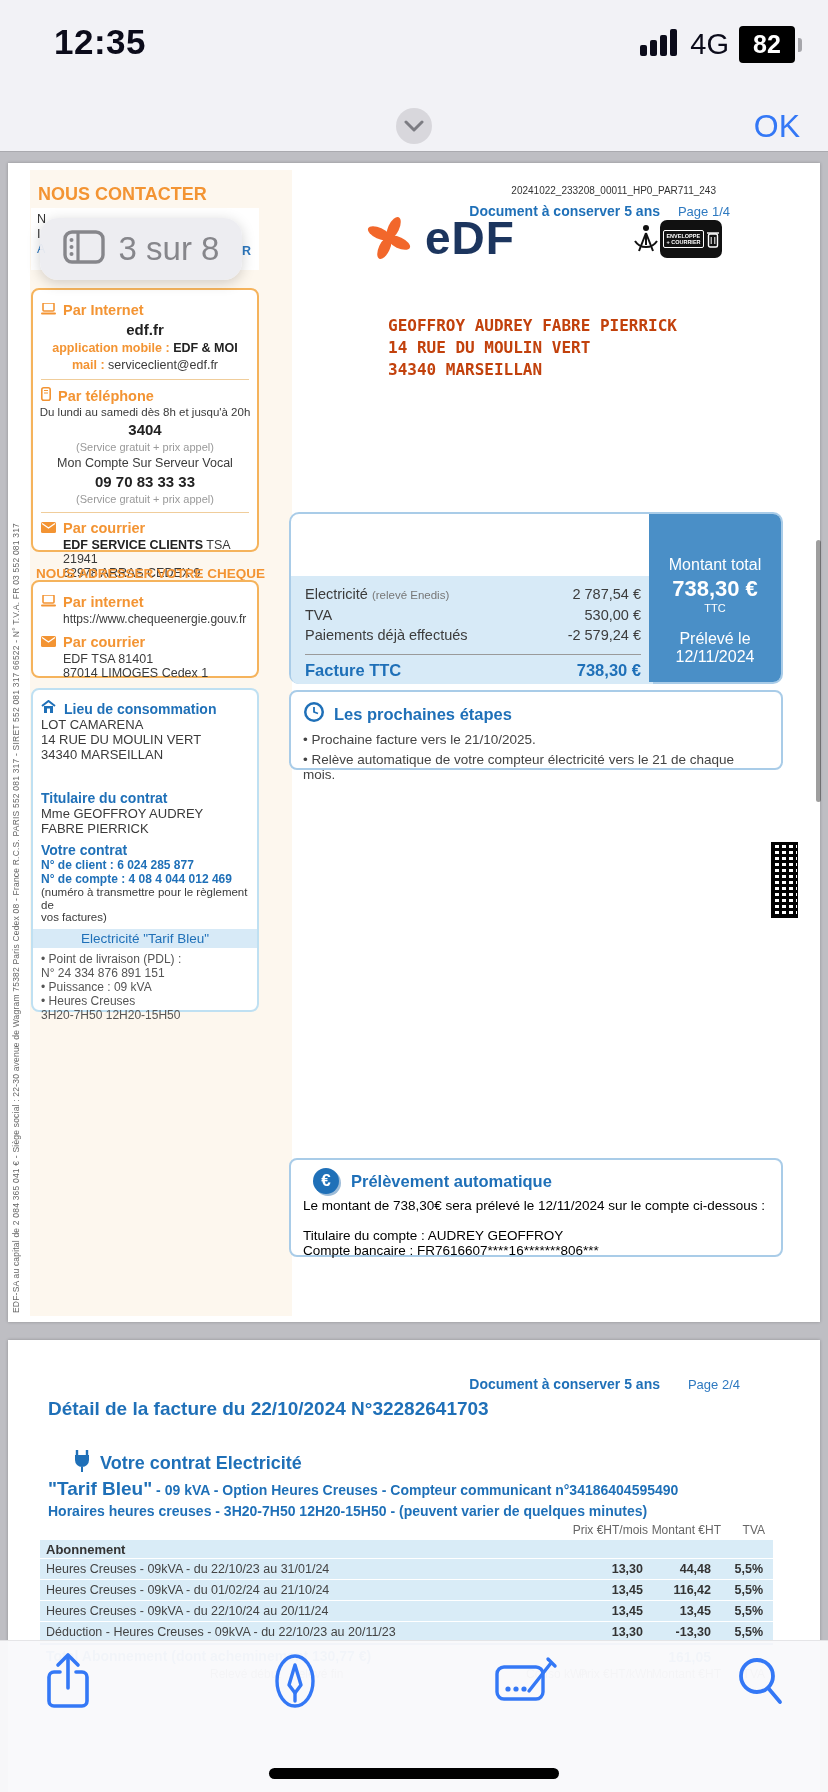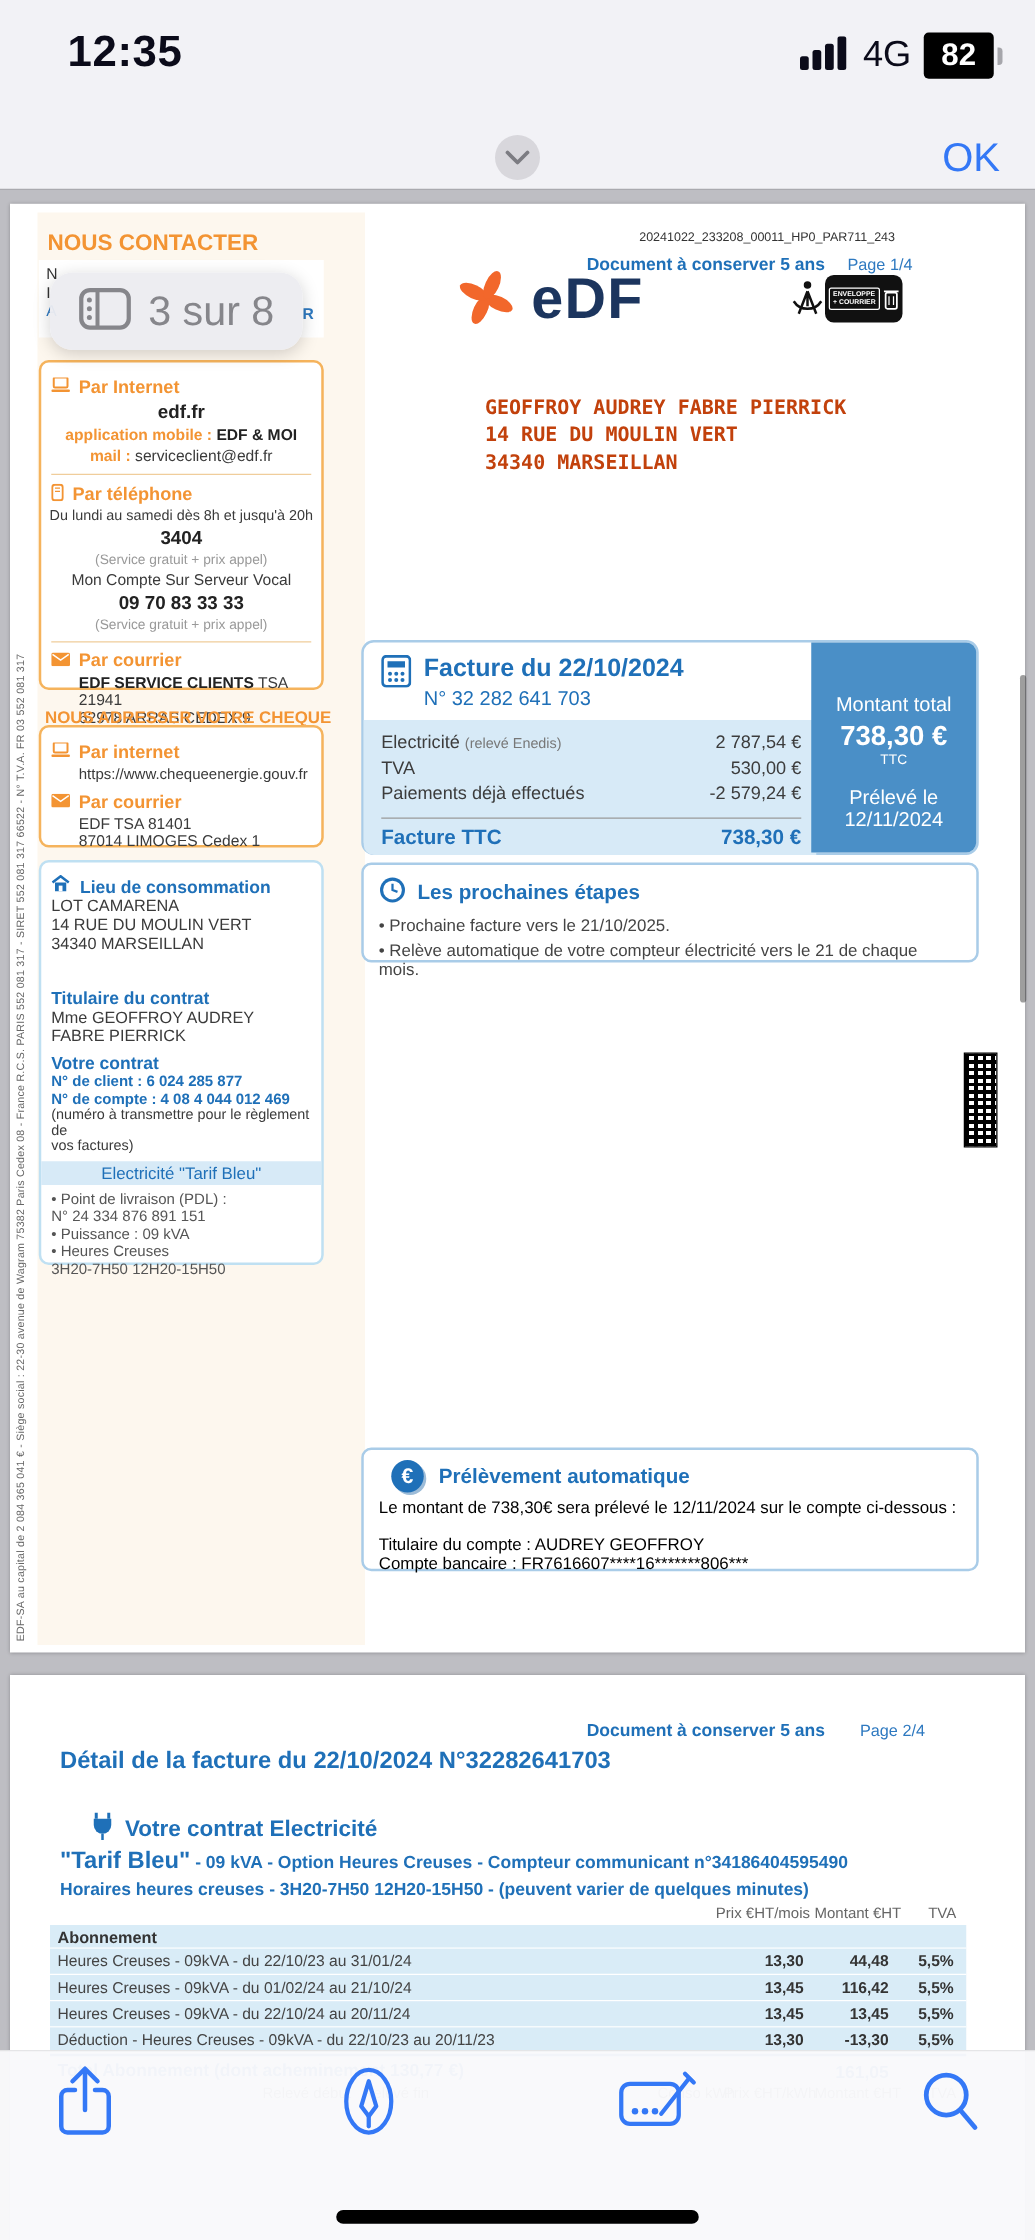--- a/index.html
+++ b/index.html
@@ -284,38 +284,20 @@
           </svg>
       </span>
 
       <div class="recipient">
         <div>GEOFFROY AUDREY FABRE PIERRICK</div>
         <div>14 RUE DU MOULIN VERT</div>
         <div>34340 MARSEILLAN</div>
       </div>
 
       <div class="invbox">
-        <div class="invhead">
-          <span><svg width="24" height="26" viewBox="0 0 24 26">
-                <rect x="1" y="1" width="22" height="24" rx="3" fill="none" stroke="#1F70B8" stroke-width="2.2"></rect>
-                <rect x="5" y="5" width="14" height="5" fill="#1F70B8"></rect>
-                <g fill="#1F70B8">
-                  <circle cx="7" cy="15" r="1.6"></circle>
-                  <circle cx="12" cy="15" r="1.6"></circle>
-                  <circle cx="17" cy="15" r="1.6"></circle>
-                  <circle cx="7" cy="20" r="1.6"></circle>
-                  <circle cx="12" cy="20" r="1.6"></circle>
-                  <circle cx="17" cy="20" r="1.6"></circle>
-                </g>
-              </svg></span>
-          <div>
-            <div class="invtitle">Facture du 22/10/2024</div>
-            <div class="invnum">N° 32 282 641 703</div>
-          </div>
-        </div>
         <div class="invband">
           <div class="invrow">
               <span><span>Electricité </span><span class="note">(relevé Enedis)</span></span>
               <span>2 787,54 €</span>
             </div>
           <div class="invrow">
               <span>TVA</span>
               <span>530,00 €</span>
             </div>
           <div class="invrow">

